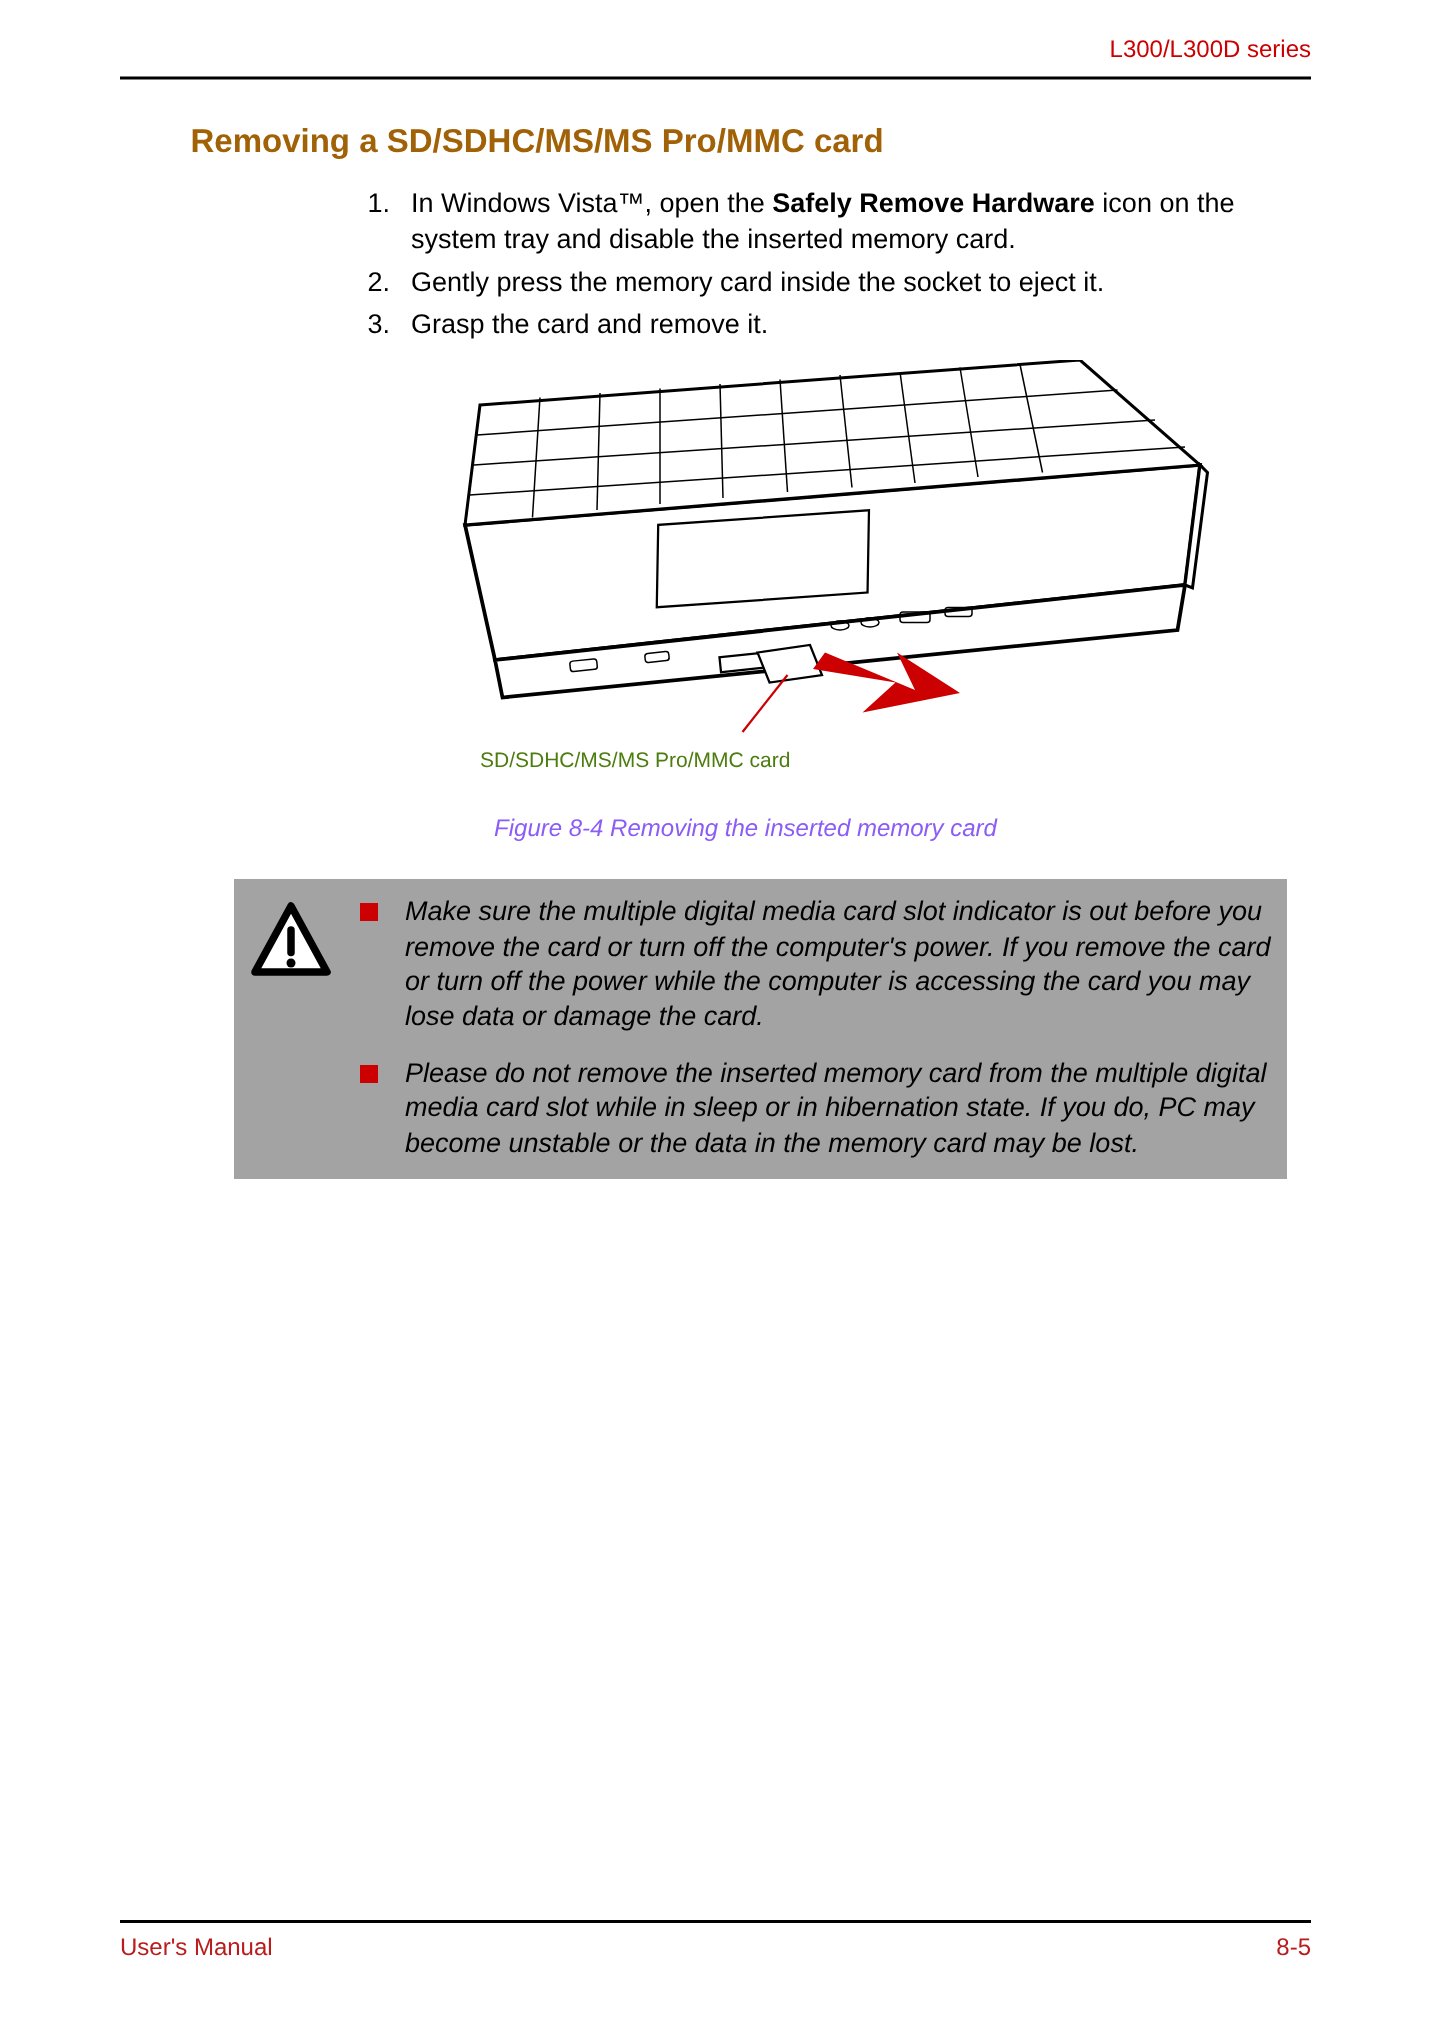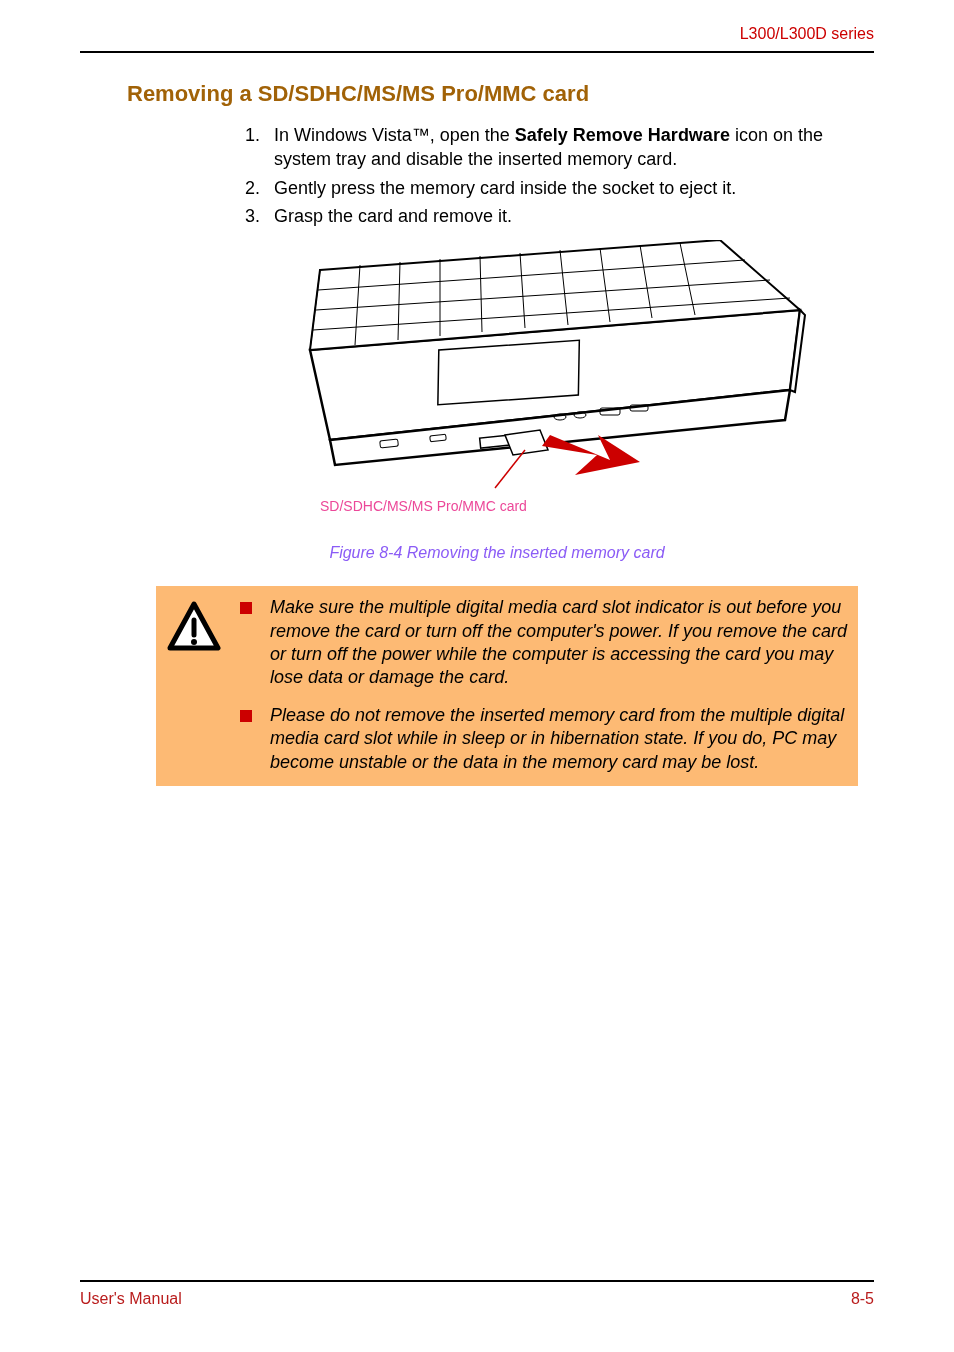--- a/index.html
+++ b/index.html
@@ -60,37 +60,37 @@
       margin-top: 12px;
       margin-left: 220px;
       width: 510px;
     }
     .figure-illustration {
       width: 510px;
       height: 250px;
       position: relative;
     }
     .figure-label {
-      color: #ec4899;
+      color: #4d7c0f;
       font-size: 14px;
       margin-top: 8px;
       margin-left: 20px;
     }
     .figure-caption {
       color: #8b5cf6;
       font-style: italic;
       font-size: 16px;
       text-align: center;
       margin-top: 30px;
       margin-left: 80px;
       margin-right: 40px;
       margin-bottom: 24px;
     }
     .caution-box {
-      background: #fdba74;
+      background: #a3a3a3;
       margin-left: 76px;
       margin-right: 16px;
       padding: 10px 10px 12px 10px;
       display: flex;
       align-items: flex-start;
       gap: 18px;
     }
     .caution-icon {
       width: 56px;
       height: 56px;

